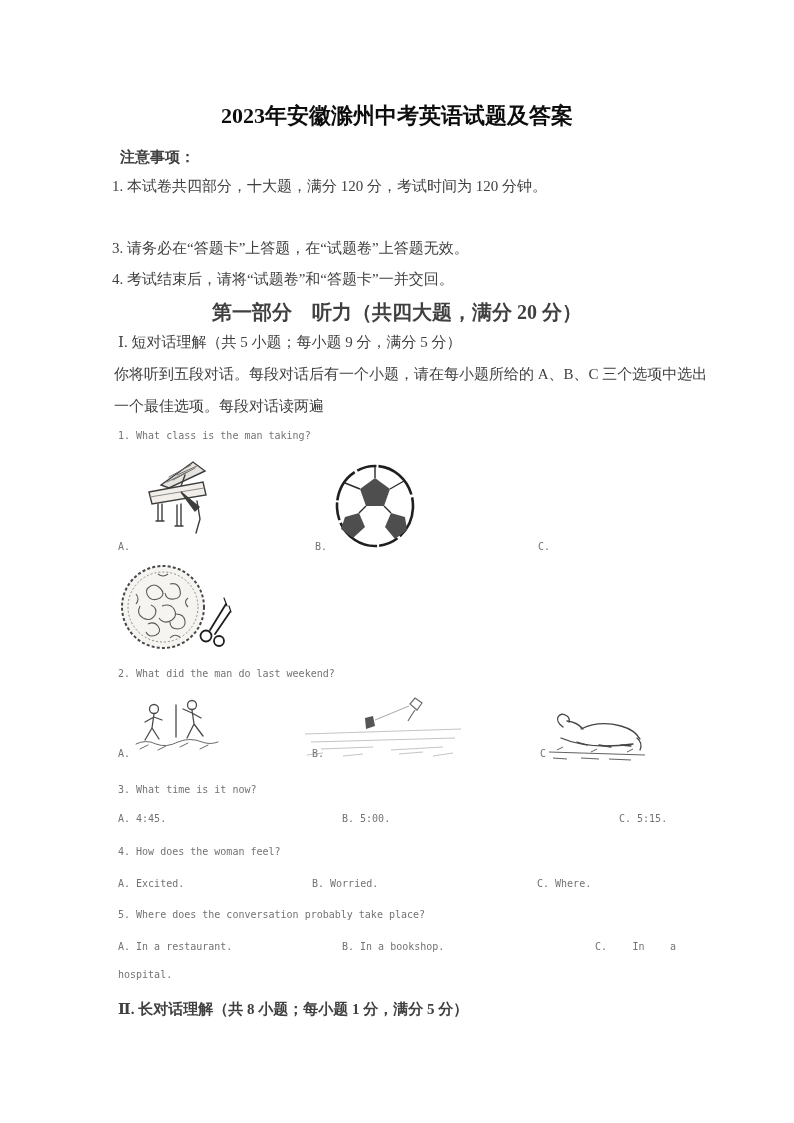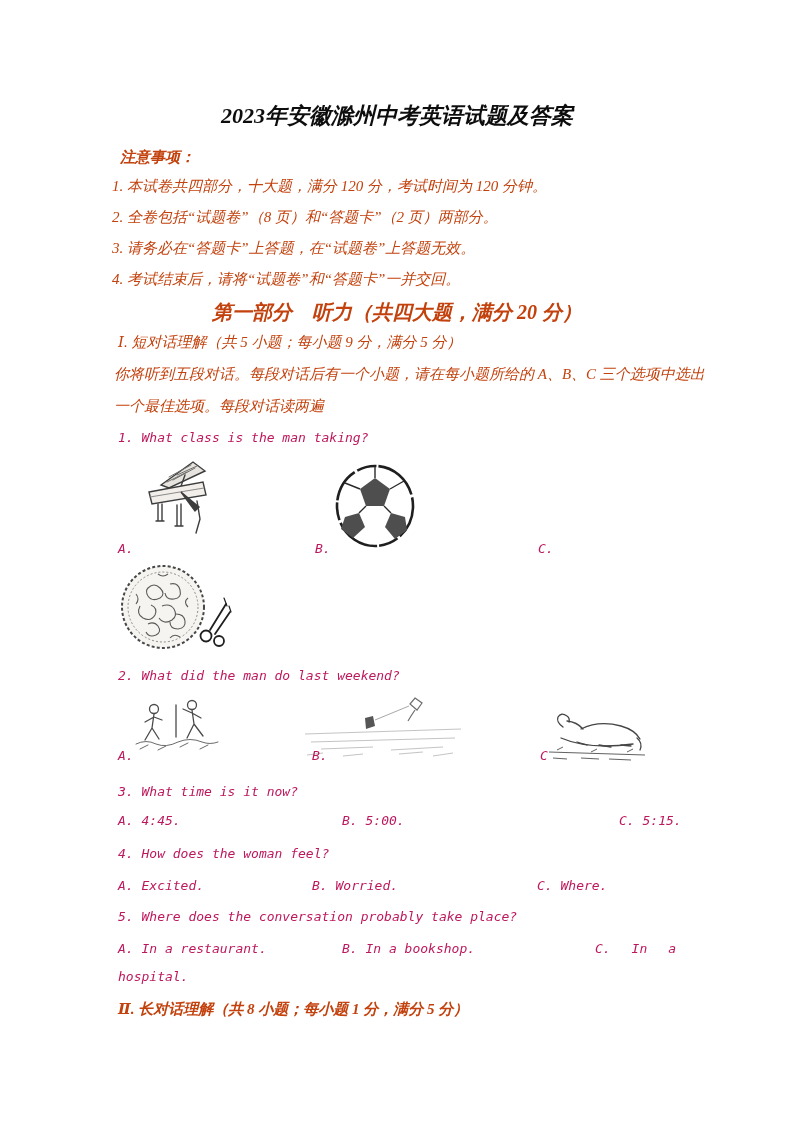--- a/index.html
+++ b/index.html
@@ -1,42 +1,41 @@
 <!DOCTYPE html>
 <html><head>
 <meta charset="utf-8">
 <style>
   html,body { margin:0; padding:0; background:#ffffff; }
   .page {
     position:relative; width:794px; height:1123px; background:#ffffff;
     overflow:hidden; color:#111;
   }
-  .line { position:absolute; white-space:pre; line-height:1.25;font-style:italic; }
-  .zh  { font-family:"Liberation Serif","DejaVu Serif",serif; font-size:15px; color:#c2410c; }
+  .line { position:absolute; white-space:pre; line-height:1.25; }
+  .zh  { font-family:"Liberation Serif","DejaVu Serif",serif; font-size:15px; color:#404040; }
   .zhb { font-weight:700; }
-  .en  { font-family:"DejaVu Sans Mono","Liberation Mono",monospace; font-size:13px; color:#be185d; }
+  .en  { font-family:"DejaVu Sans Mono","Liberation Mono",monospace; font-size:10px; color:#737373; }
   .title { left:0; width:100%; text-align:center;
            font-family:"Liberation Serif","DejaVu Serif",serif;
            font-size:22px; font-weight:700; color:#0d0d0d; }
   .center { left:0; width:100%; text-align:center; }
   .part-head { font-size:20px; }
   .img { position:absolute; }
   .img svg { display:block; }
   .spread { display:flex; justify-content:space-between; }
 </style>
 </head>
 <body>
 
 <div class="page">
 
   <div class="line title" style="top:102px;">2023年安徽滁州中考英语试题及答案</div>
 
   <div class="line zh zhb" style="top:148px;left:120px;">注意事项：</div>
   <div class="line zh" style="top:177px;left:112px;">1. 本试卷共四部分，十大题，满分 120 分，考试时间为 120 分钟。</div>
-  <div class="line zh" style="top:208px;left:112px;">2. 全卷包括“试题卷”（8 页）和“答题卡”（2 页）两部分。</div>
   <div class="line zh" style="top:239px;left:112px;">3. 请务必在“答题卡”上答题，在“试题卷”上答题无效。</div>
   <div class="line zh" style="top:270px;left:112px;">4. 考试结束后，请将“试题卷”和“答题卡”一并交回。</div>
 
   <div class="line zh zhb center part-head" style="top:300px;">第一部分　听力（共四大题，满分 20 分）</div>
 
   <div class="line zh" style="top:333px;left:118px;">Ⅰ. 短对话理解（共 5 小题；每小题 9 分，满分 5 分）</div>
   <div class="line zh" style="top:397px;left:114px;">一个最佳选项。每段对话读两遍</div>
   <div class="line zh" style="top:365px;left:114px;">你将听到五段对话。每段对话后有一个小题，请在每小题所给的 A、B、C 三个选项中选出</div>
 
   <div class="line en" style="top:430px;left:118px;">1. What class is the man taking?</div>

